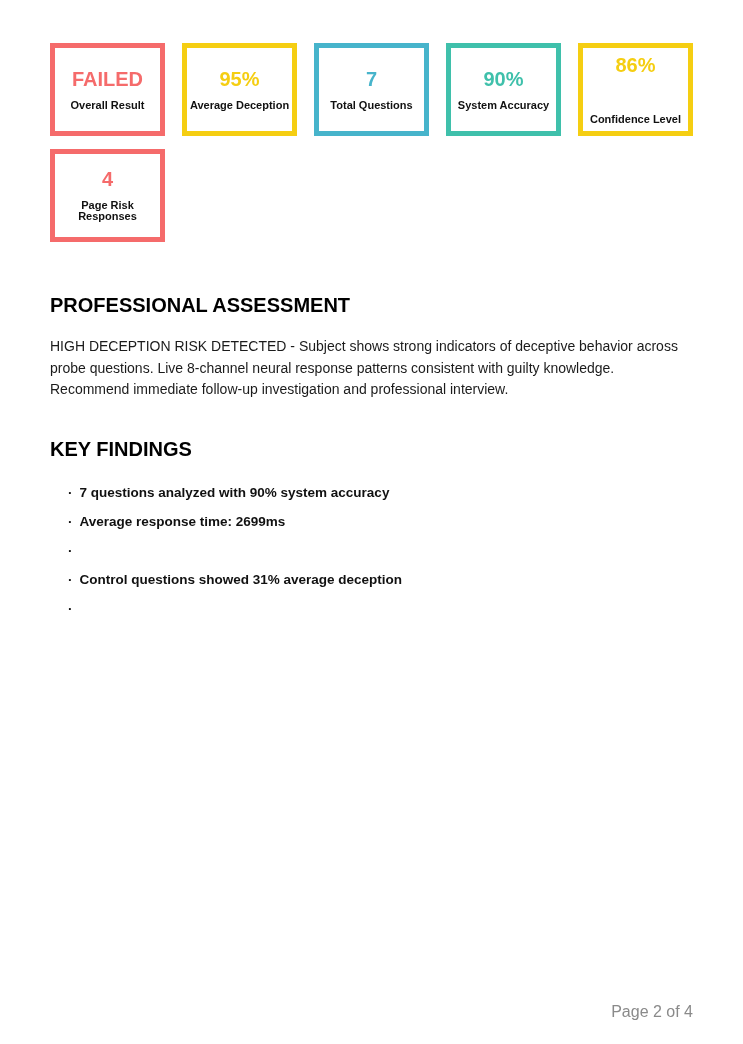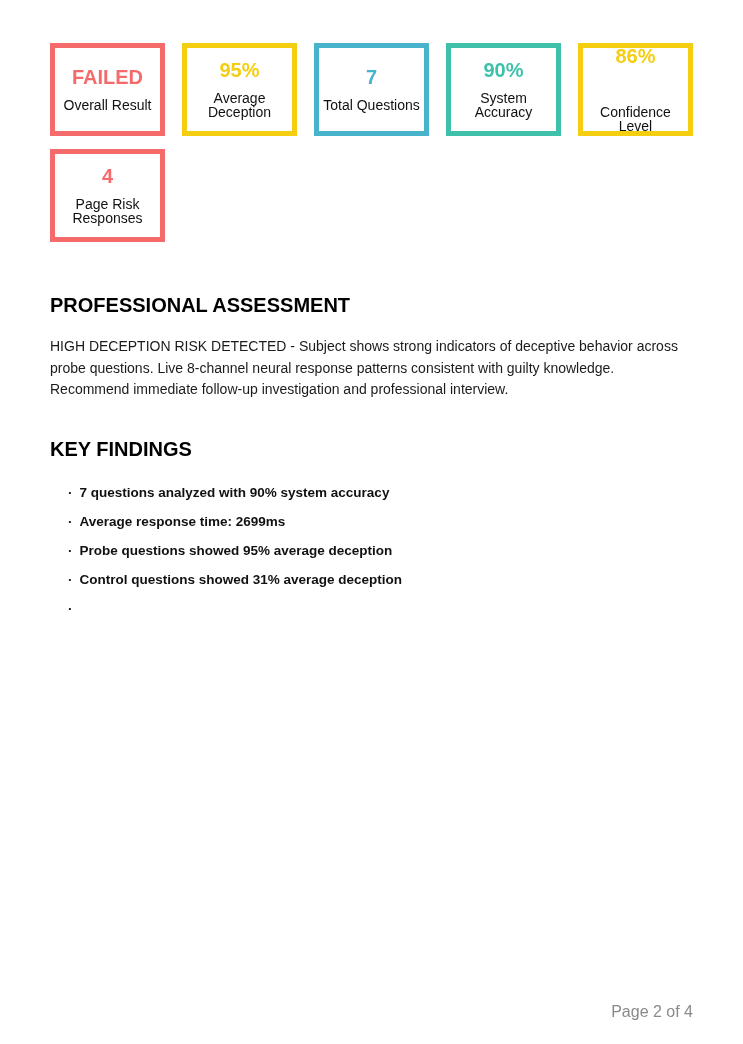--- a/index.html
+++ b/index.html
@@ -44,22 +44,22 @@
     justify-content: center;
     text-align: center;
   }
   .stat-value {
     font-size: 20px;
     font-weight: bold;
     line-height: 1;
   }
   .stat-label {
     margin-top: 11px;
-    font-size: 14px;
-    font-weight: normal;
+    font-size: 11px;
+    font-weight: bold;
     color: #111111;
     line-height: 1;
   }
   .section-heading {
     margin: 0;
     font-size: 20px;
     font-weight: bold;
     color: #000000;
   }
   .heading-assessment {
@@ -147,21 +147,20 @@
         <li class="finding-item">
           <span class="bullet-dot">·</span>
           <span>7 questions analyzed with 90% system accuracy</span>
         </li>
         <li class="finding-item">
           <span class="bullet-dot">·</span>
           <span>Average response time: 2699ms</span>
         </li>
         <li class="finding-item">
           <span class="bullet-dot">·</span>
-          <span>Probe questions showed 95% average deception</span>
         </li>
         <li class="finding-item">
           <span class="bullet-dot">·</span>
           <span>Control questions showed 31% average deception</span>
         </li>
         <li class="finding-item">
           <span class="bullet-dot">·</span>
         </li>
       </ul>
 

